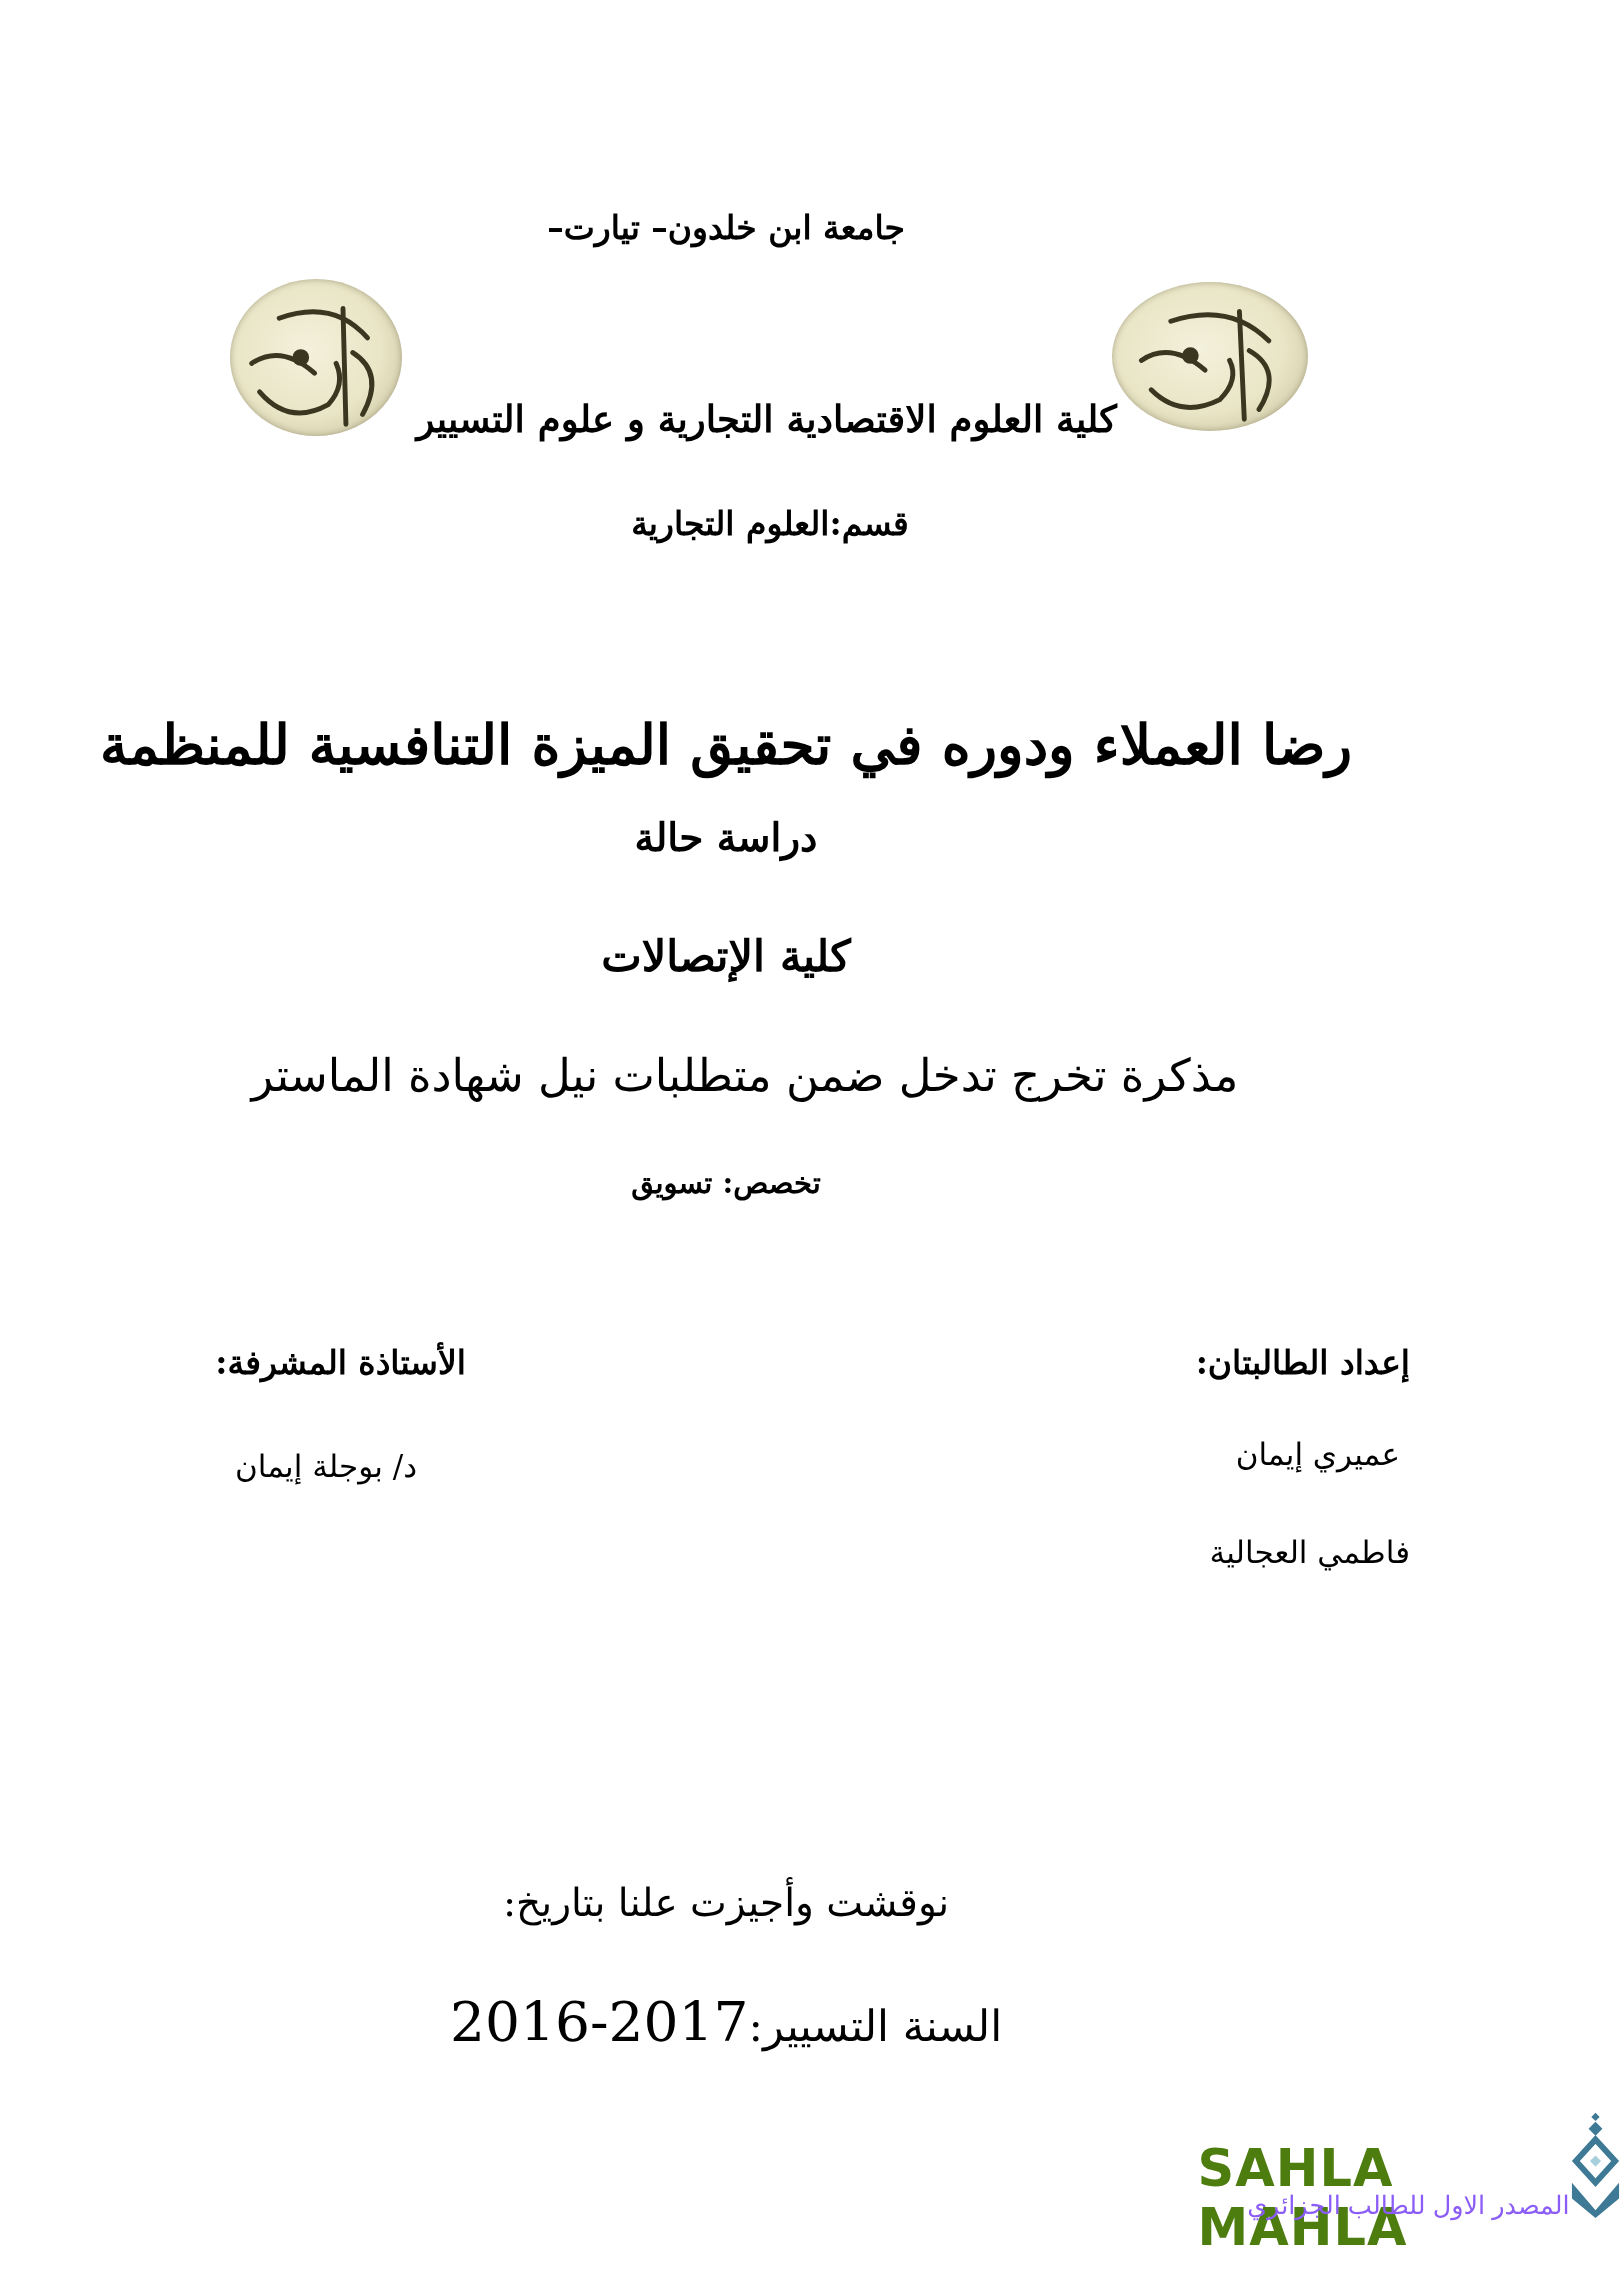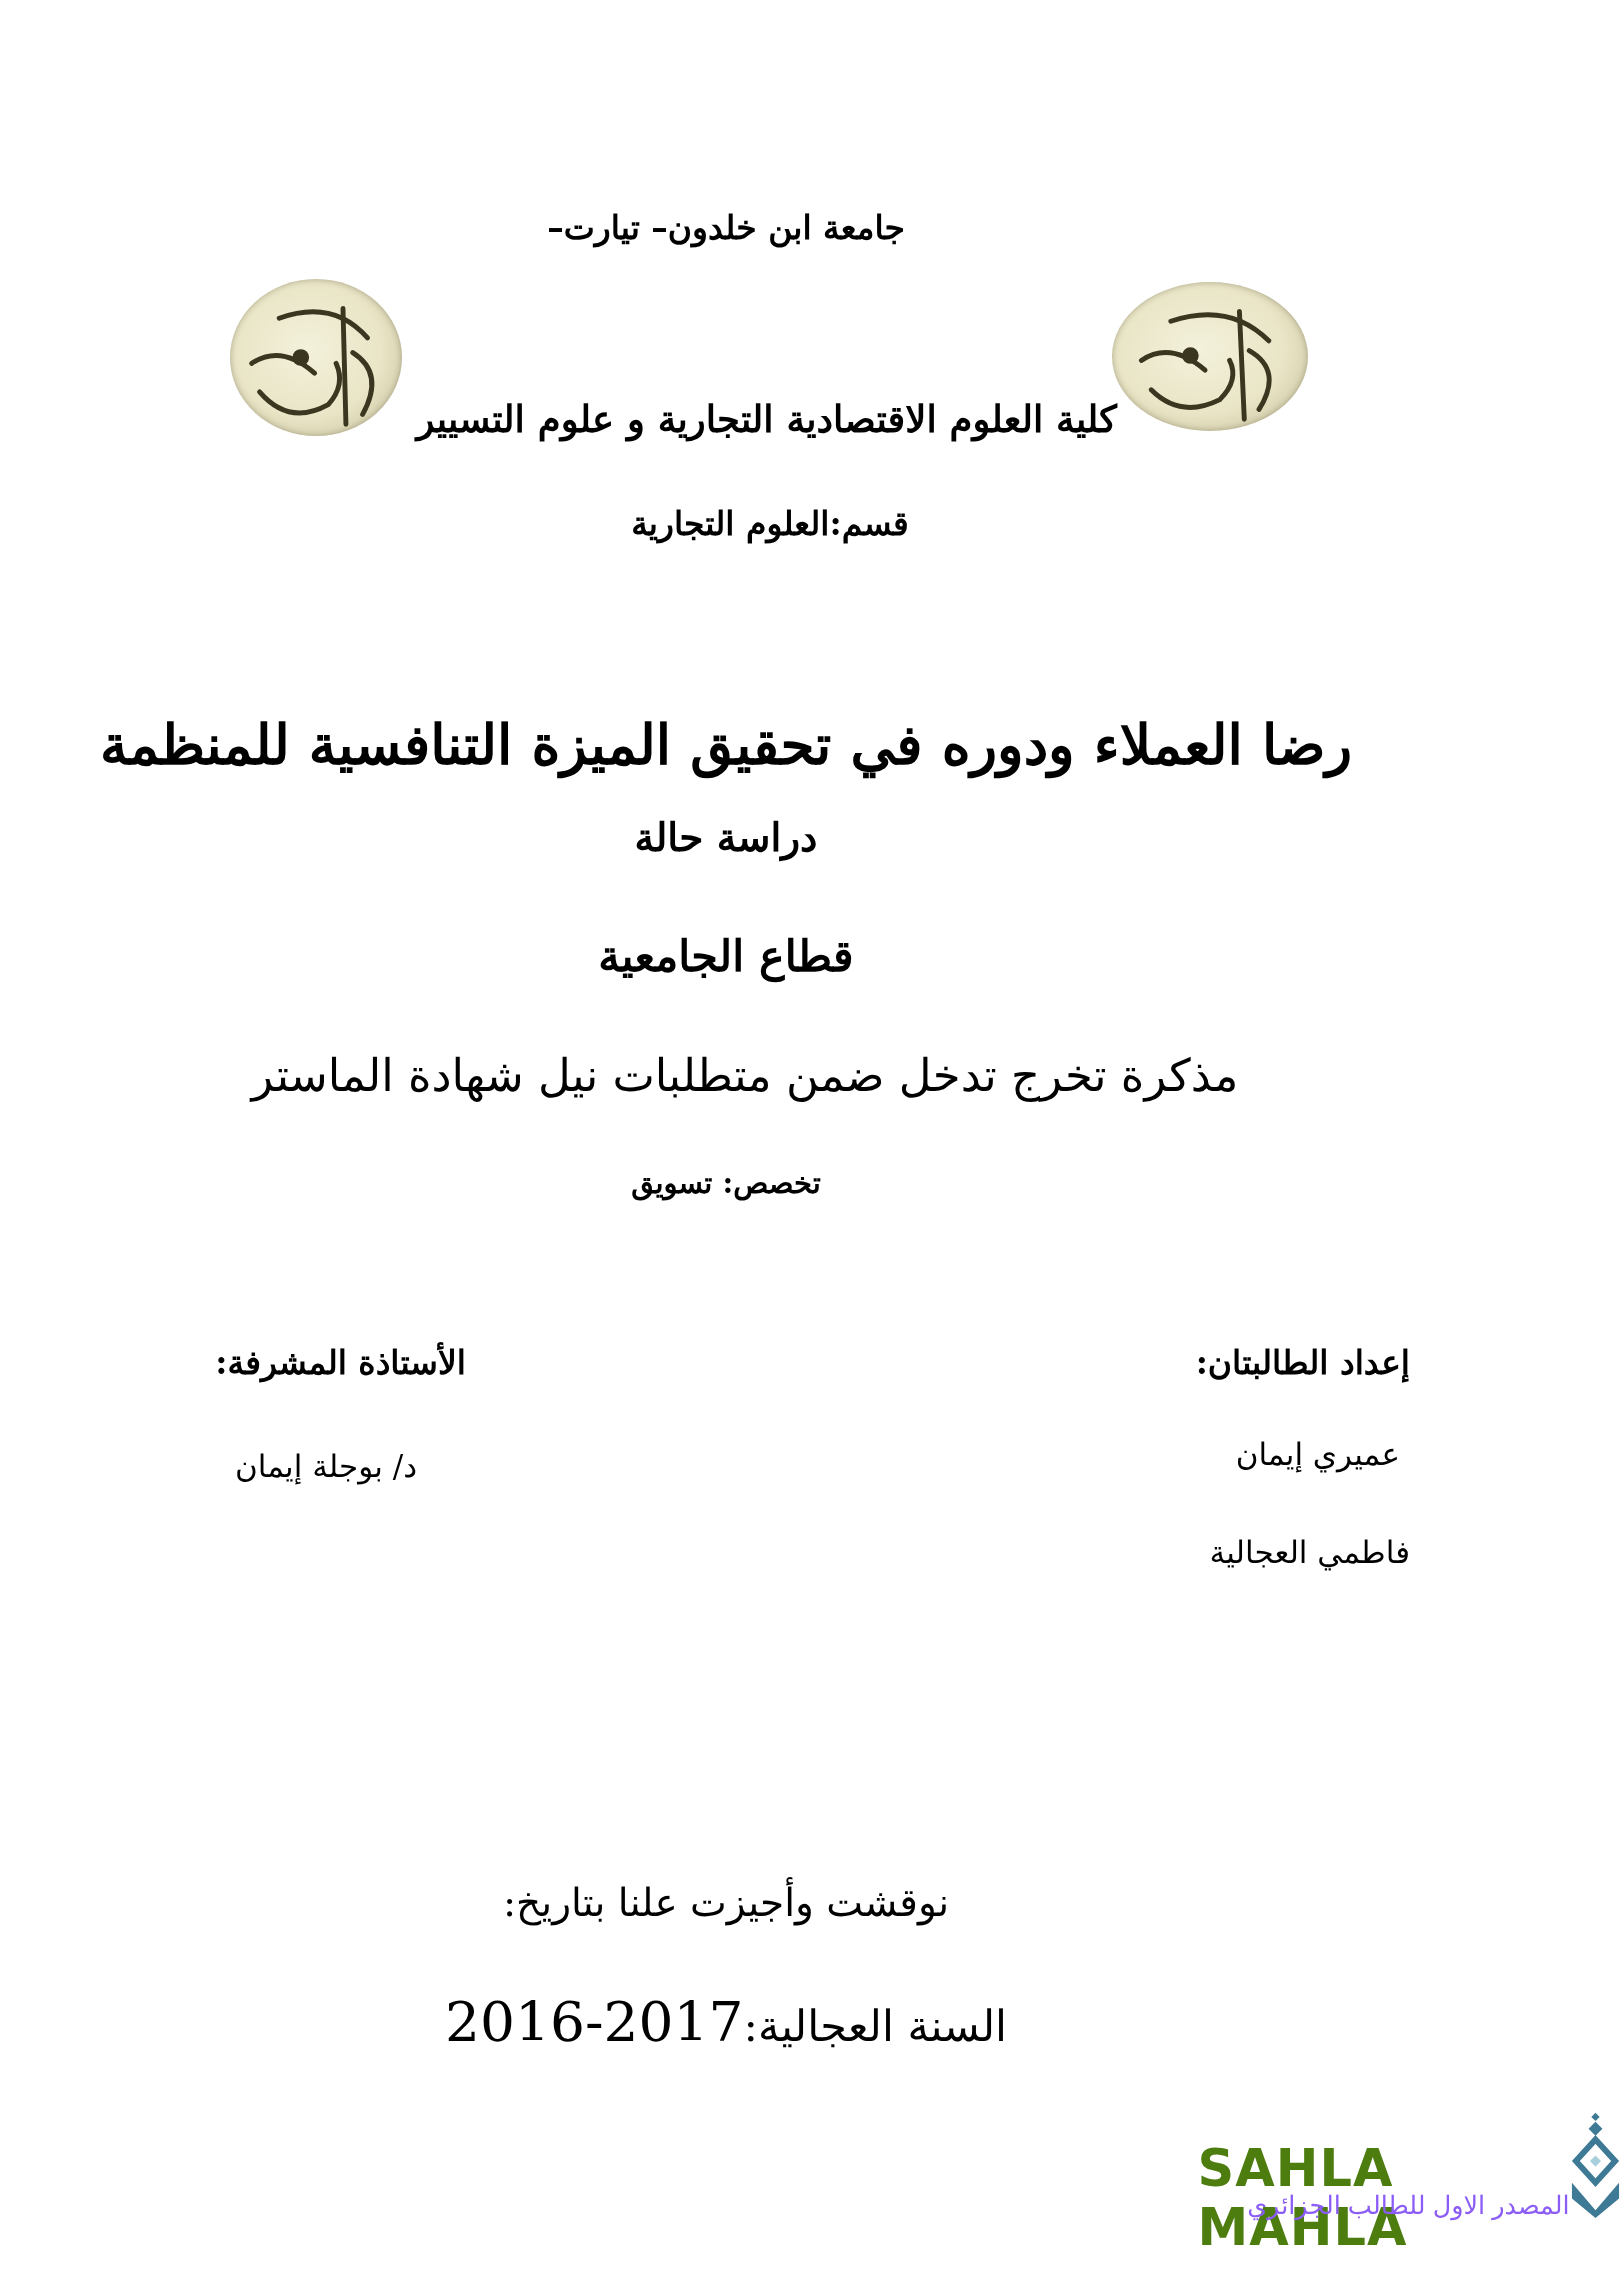--- a/index.html
+++ b/index.html
@@ -44,34 +44,34 @@
       <path d="M22 86 Q52 66 86 96"></path>
     </g>
   </svg>
 </div>
 
 <div class="abs bold rtl" style="left:431px; width:686px; top:397px; font-size:37px; text-align:center;">كلية العلوم الاقتصادية التجارية و علوم التسيير</div>
 <div class="line bold" style="top:504px; font-size:33px;padding-left:44px;">قسم:العلوم التجارية</div>
 
 <div class="line bold" style="top:678px; font-size:55px;margin-top:34px;">رضا العملاء ودوره في تحقيق الميزة التنافسية للمنظمة</div>
 <div class="line bold" style="top:814px; font-size:39px;">دراسة حالة</div>
-<div class="line bold" style="top:931px; font-size:43px;">قطاع الجامعية</div>
+<div class="line bold" style="top:931px; font-size:43px;">كلية الإتصالات</div>
 <div class="line" style="top:1049px; font-size:45px;margin-left:19px;">مذكرة تخرج تدخل ضمن متطلبات نيل شهادة الماستر</div>
 <div class="line bold" style="top:1166px; font-size:29px;">تخصص: تسويق</div>
 
 <div class="abs bold rtl" style="right:211px; top:1343px; font-size:33px;">إعداد الطالبتان:</div>
 <div class="abs rtl" style="right:221px; top:1436px; font-size:31px;">عميري إيمان</div>
 <div class="abs rtl" style="right:211px; top:1534px; font-size:31px;">فاطمي العجالية</div>
 
 <div class="abs bold rtl" style="left:211px; top:1343px; width:255px; text-align:right; font-size:33px;">الأستاذة المشرفة:</div>
 <div class="abs rtl" style="left:221px; top:1436px; width:196px; text-align:right; font-size:31px;margin-top:12px;">د/ بوجلة إيمان</div>
 
 <div class="line" style="top:1880px; font-size:39px;">نوقشت وأجيزت علنا بتاريخ:</div>
 <div class="line" style="top:1990px; font-size:43px;">
-  <span>السنة العجالية:</span><span style="font-size:55px; direction:ltr; unicode-bidi:embed;">2016-2017</span>
+  <span>السنة التسيير:</span><span style="font-size:55px; direction:ltr; unicode-bidi:embed;">2016-2017</span>
 </div>
 
 <div class="abs" style="left:1176px; top:2112px; width:445px; height:108px;">
   <div class="abs logo-latin" style="left:21.6px; top:27.4px; font-weight:bold;">SAHLA MAHLA</div>
   <div class="abs logo-ar" style="left:21.6px; top:78px; width:372px; text-align:right;">المصدر الاول للطالب الجزائري</div>
   <svg class="abs" style="left:390px; top:0; width:59px; height:108px;" viewBox="0 0 60 110">
     <rect x="27" y="2" width="6" height="6" fill="#3e7a95" transform="rotate(45 30 5)"></rect>
     <rect x="25" y="12" width="10" height="10" fill="#3e7a95" transform="rotate(45 30 17)"></rect>
     <path d="M30 28 L50 50 L30 72 L10 50 Z" fill="none" stroke="#3e7a95" stroke-width="6"></path>
     <rect x="26" y="46" width="8" height="8" fill="#a8d0dc" transform="rotate(45 30 50)"></rect>

